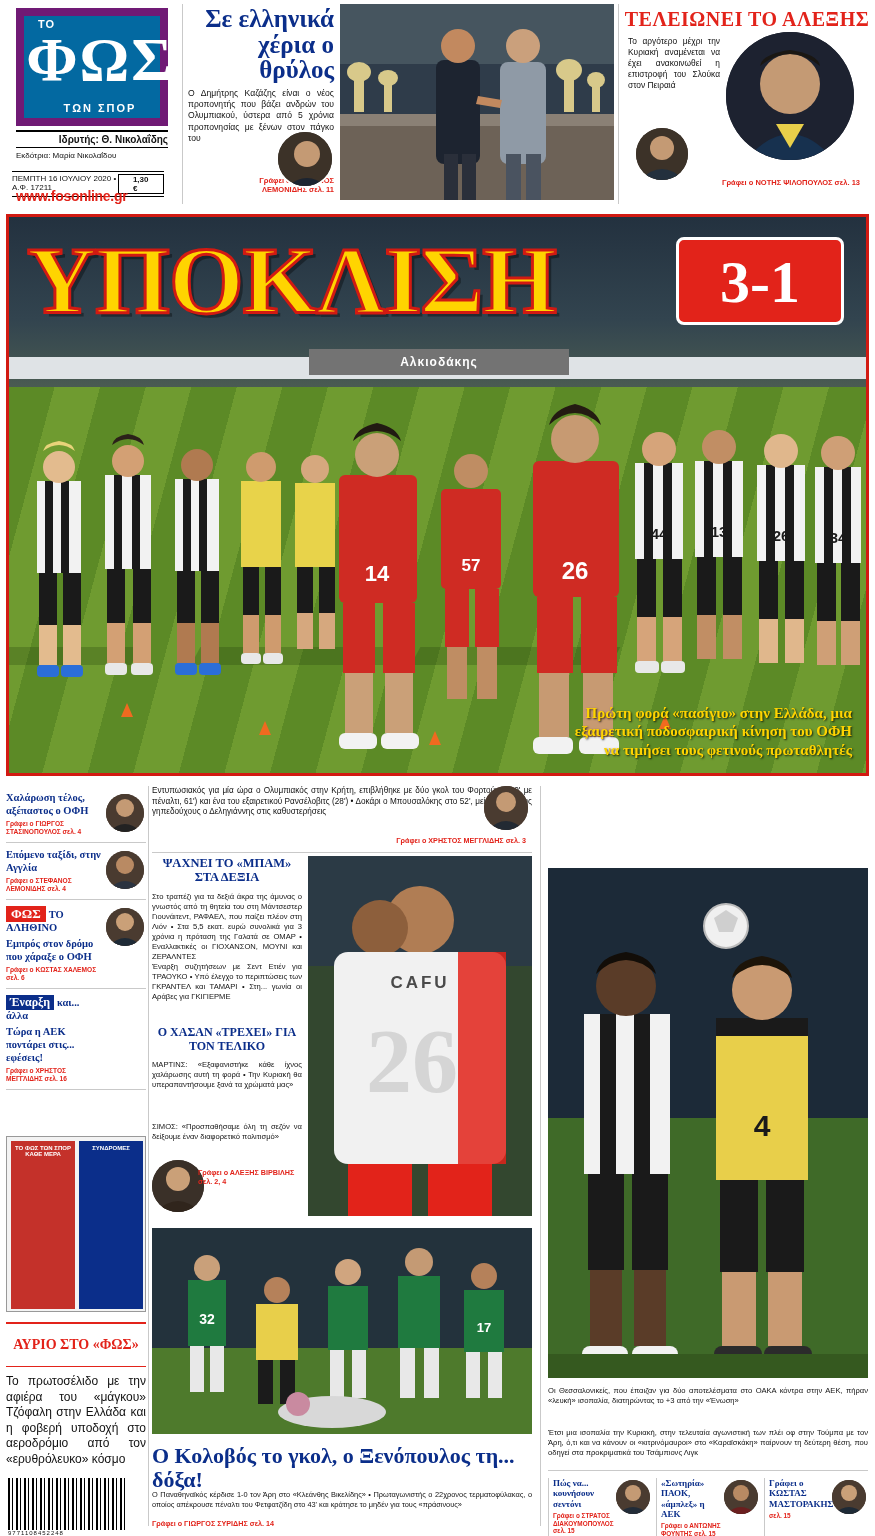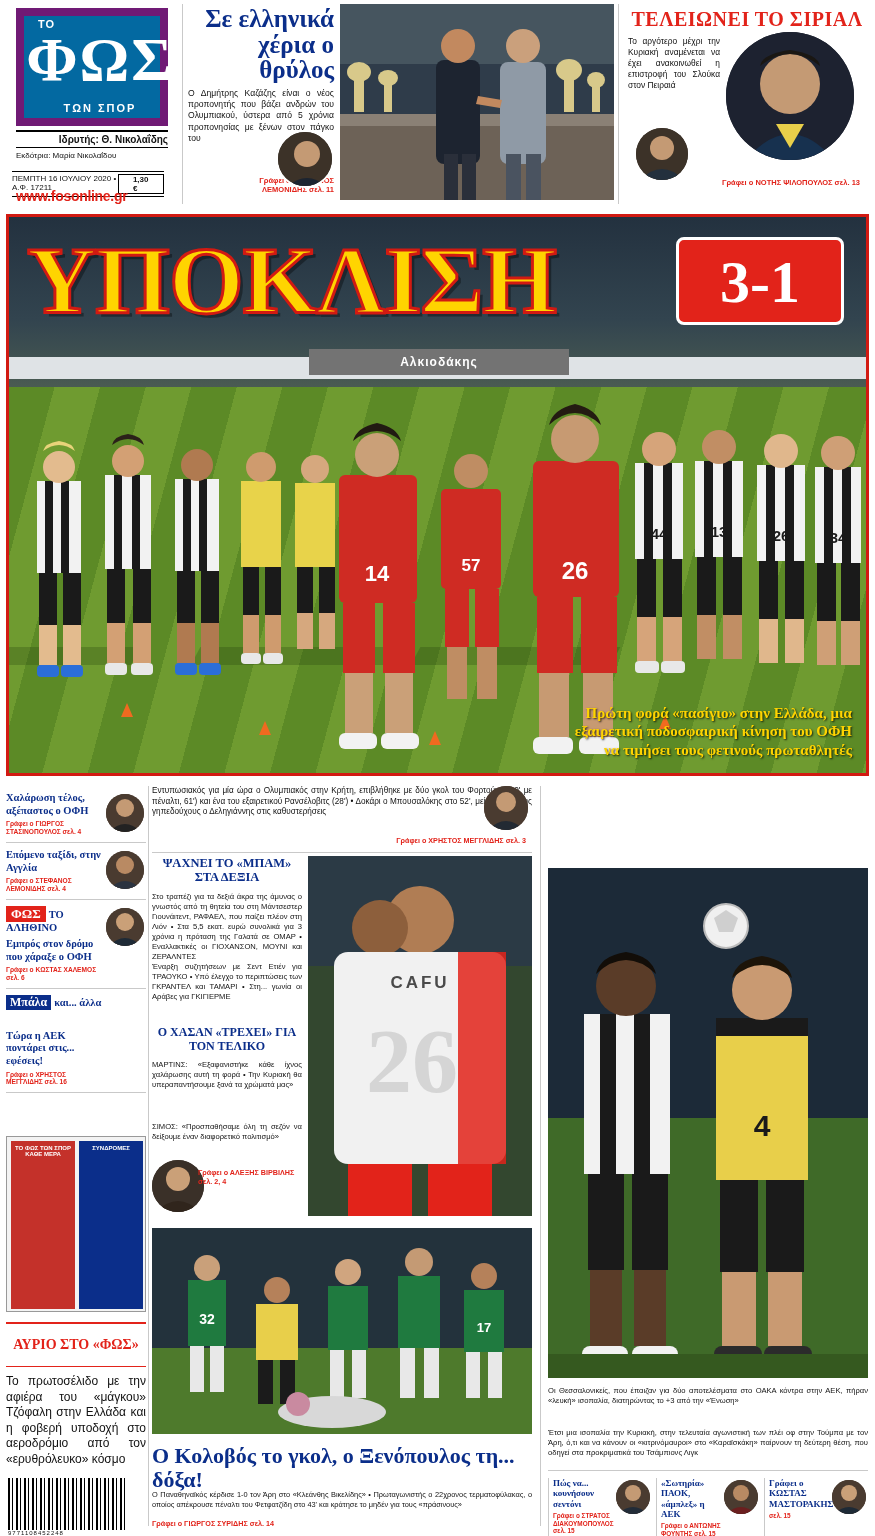--- a/index.html
+++ b/index.html
@@ -173,21 +173,21 @@
       </svg>
     </div>
     <div class="t-a-avatar">
       <svg width="58" height="58" viewBox="0 0 58 58">
         <rect width="58" height="58" fill="#3c3228"></rect>
         <circle cx="29" cy="22" r="13" fill="#c49a74"></circle>
         <path d="M6 58 Q29 34 52 58 Z" fill="#1c2430"></path>
       </svg>
     </div>
 
-    <div class="t-b-head">ΤΕΛΕΙΩΝΕΙ ΤΟ ΣΙΡΙΑΛ</div>
+    <div class="t-b-head">ΤΕΛΕΙΩΝΕΙ ΤΟ ΑΛΕΞΗΣ</div>
     <div class="t-b-body">Το αργότερο μέχρι την Κυριακή αναμένεται να έχει ανακοινωθεί η επιστροφή του Σλούκα στον Πειραιά</div>
     <div class="t-b-photo">
       <svg width="128" height="128" viewBox="0 0 128 128">
         <rect width="128" height="128" fill="#1d2230"></rect>
         <circle cx="64" cy="52" r="30" fill="#c49a74"></circle>
         <path d="M34 34 Q64 10 94 34 Q92 22 64 18 Q36 22 34 34 Z" fill="#1a1713"></path>
         <path d="M20 128 Q64 76 108 128 Z" fill="#17314f"></path>
         <path d="M50 92 L64 116 L78 92 Z" fill="#e8cf4a"></path>
       </svg>
     </div>
@@ -403,23 +403,23 @@
       <div class="lc-av">
         <svg width="38" height="38" viewBox="0 0 38 38">
           <rect width="38" height="38" fill="#4a3b30"></rect>
             <circle cx="19" cy="14" r="9" fill="#caa078"></circle>
             <path d="M3 38 Q19 22 35 38 Z" fill="#1e2a36"></path>
         </svg>
       </div>
     </div>
     <div class="lc-item">
       <div class="lc-text">
-        <span class="lc-mpala">Μπάλα</span><span>και... άλλα</span>
-      </div>
-      <div class="lc-text" style="margin-top:20px;">Τώρα η ΑΕΚ ποντάρει στις... εφέσεις!</div>
+        <span class="lc-mpala">Έναρξη</span><span>και... άλλα</span>
+      </div>
+      <div class="lc-text" style="margin-top:4px;">Τώρα η ΑΕΚ ποντάρει στις... εφέσεις!</div>
       <div class="lc-byline">Γράφει ο ΧΡΗΣΤΟΣ ΜΕΓΓΛΙΔΗΣ  σελ. 16</div>
     </div>
   </div>
 
   <div class="promo">
     <div class="promo-mini">
       <div class="promo-label">ΤΟ ΦΩΣ ΤΩΝ ΣΠΟΡ ΚΑΘΕ ΜΕΡΑ</div>
     </div>
     <div class="promo-mini2">
       <div class="promo-label">ΣΥΝΔΡΟΜΕΣ</div>

